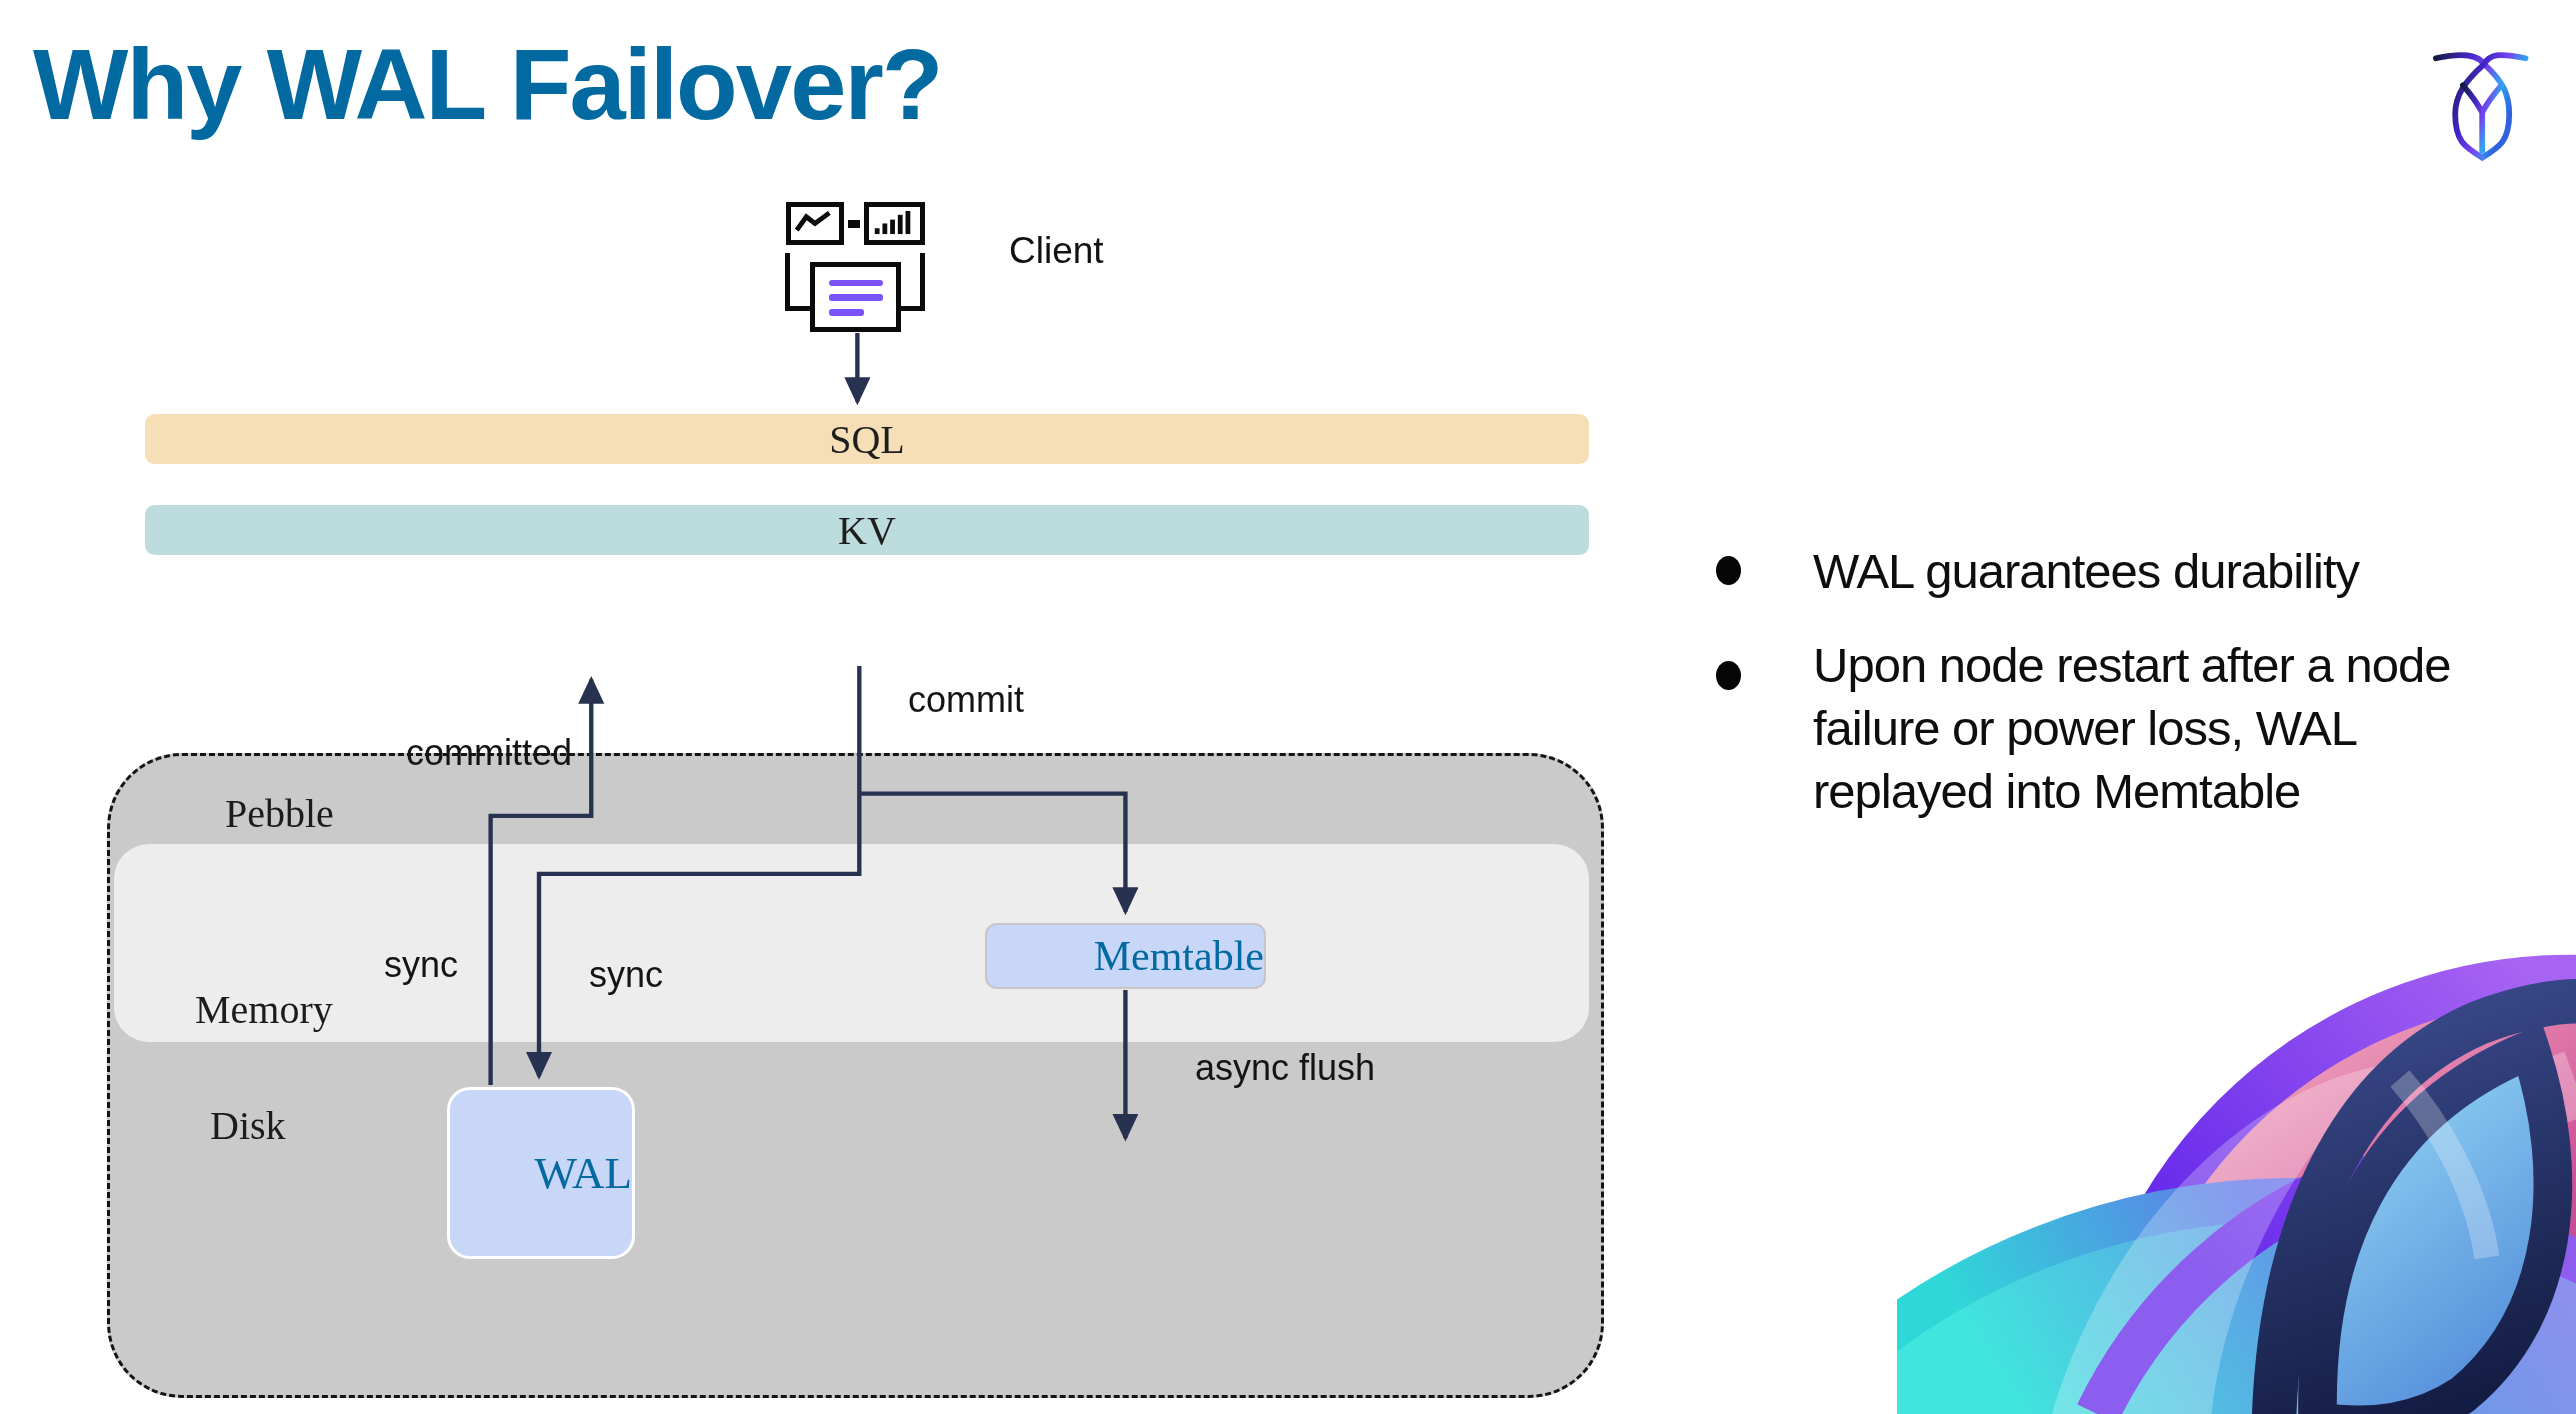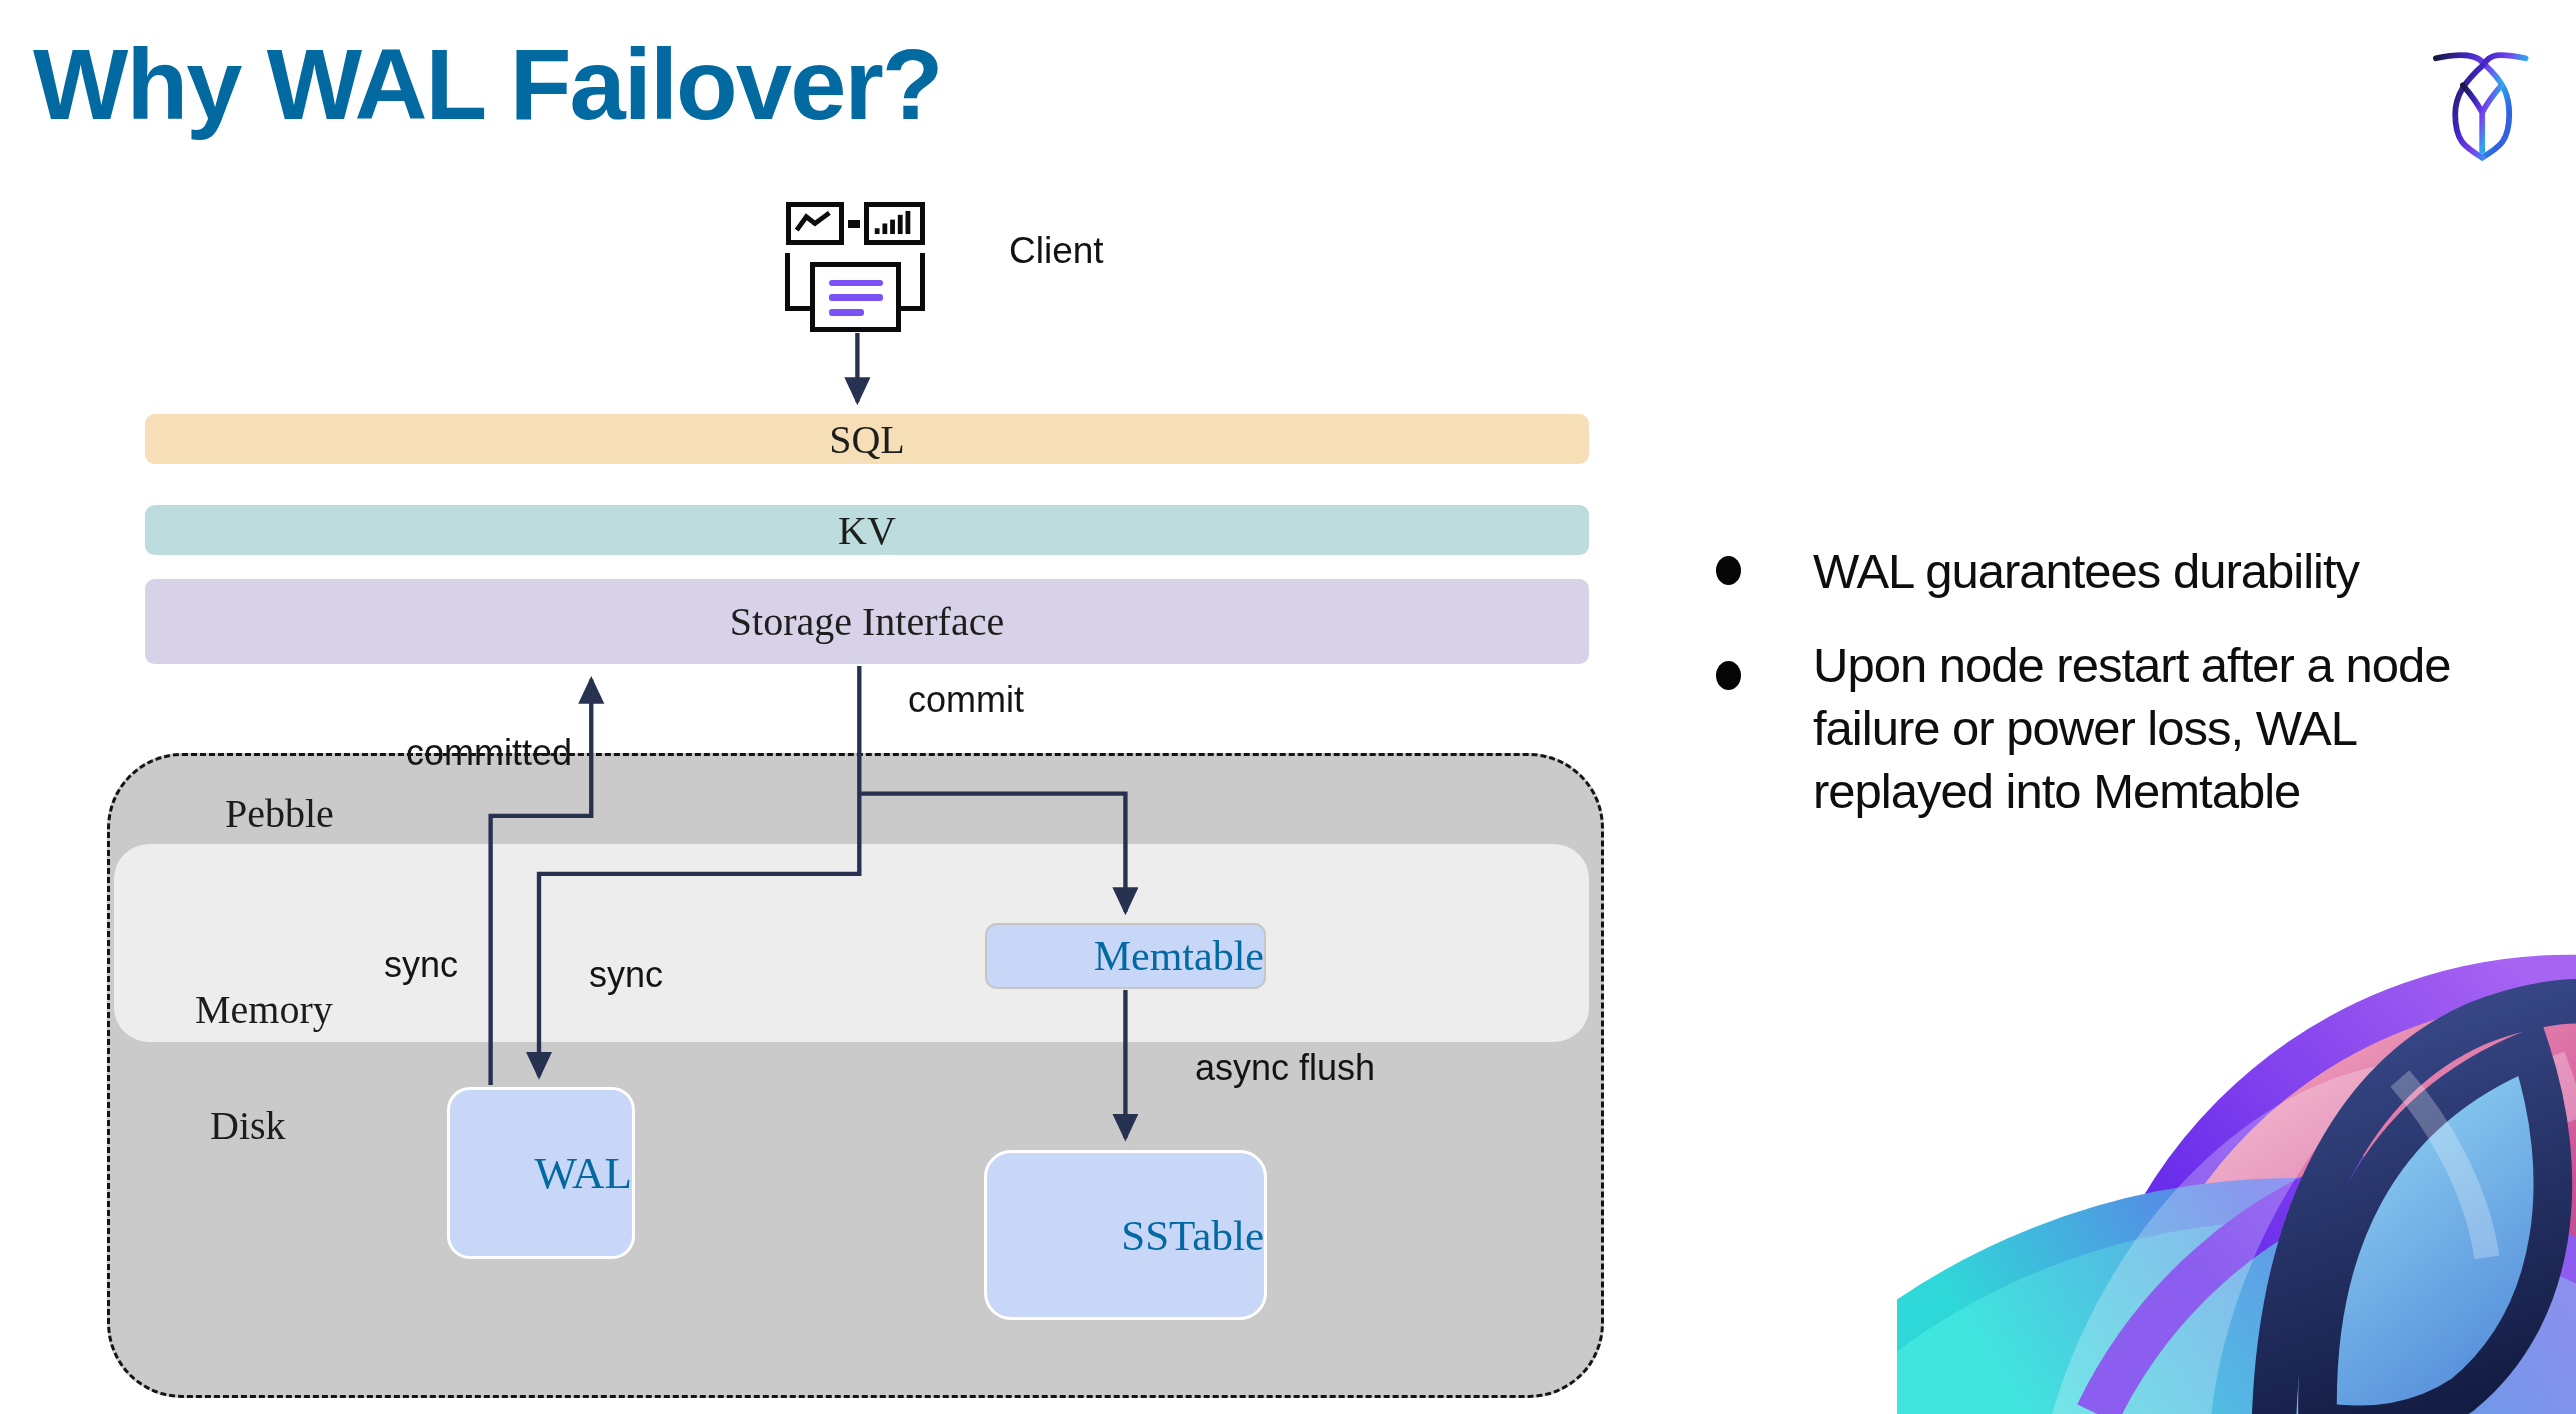--- a/index.html
+++ b/index.html
@@ -103,23 +103,20 @@
     <div class="abs" style="left:13.5px;top:27px;width:54px;height:6.8px;background:#7a52f5;border-radius:2.9px;"></div>
     <div class="abs" style="left:13.5px;top:42px;width:35px;height:6.8px;background:#7a52f5;border-radius:2.9px;"></div>
   </div>
   <div class="abs" id="client-label">Client</div>
 
   <div class="abs layer" id="bar-sql">
     <span>SQL</span>
   </div>
   <div class="abs layer" id="bar-kv">
     <span>KV</span>
-  </div>
-  <div class="abs layer" id="bar-storage">
-    <span>Storage Interface</span>
   </div>
 
   <div class="abs" id="pebble-box"></div>
   <div class="abs" id="memory-band"></div>
   <div class="abs zone-label" id="pebble-label">Pebble</div>
   <div class="abs zone-label" id="memory-label">Memory</div>
   <div class="abs zone-label" id="disk-label">Disk</div>
 
   <svg class="abs" style="left:0;top:0;" width="2576" height="1415" viewBox="0 0 2662 1462">
     <defs>
@@ -141,23 +138,20 @@
   <div class="abs edge-label" id="lbl-sync1">sync</div>
   <div class="abs edge-label" id="lbl-sync2">sync</div>
   <div class="abs edge-label" id="lbl-async">async flush</div>
 
   <div class="abs node" id="wal-node">
     <span>WAL</span>
   </div>
   <div class="abs node" id="memtable-node">
     <span>Memtable</span>
   </div>
-  <div class="abs node" id="sstable-node">
-    <span>SSTable</span>
-  </div>
 
   <div class="abs bullet-dot" id="dot-1"></div>
   <div class="abs bullet-text" id="bullet-1">WAL guarantees durability</div>
   <div class="abs bullet-dot" id="dot-2"></div>
   <div class="abs bullet-text" id="bullet-2">Upon node restart after a node failure or power loss, WAL replayed into Memtable</div>
 
   <svg class="abs" style="left:1897px;top:948px;" width="679" height="466" viewBox="1960 980 702 482">
     <defs>
       <linearGradient id="g-pink" x1="2420" y1="1030" x2="2662" y2="1420" gradientUnits="userSpaceOnUse">
         <stop offset="0" stop-color="#efa3bd"></stop>

